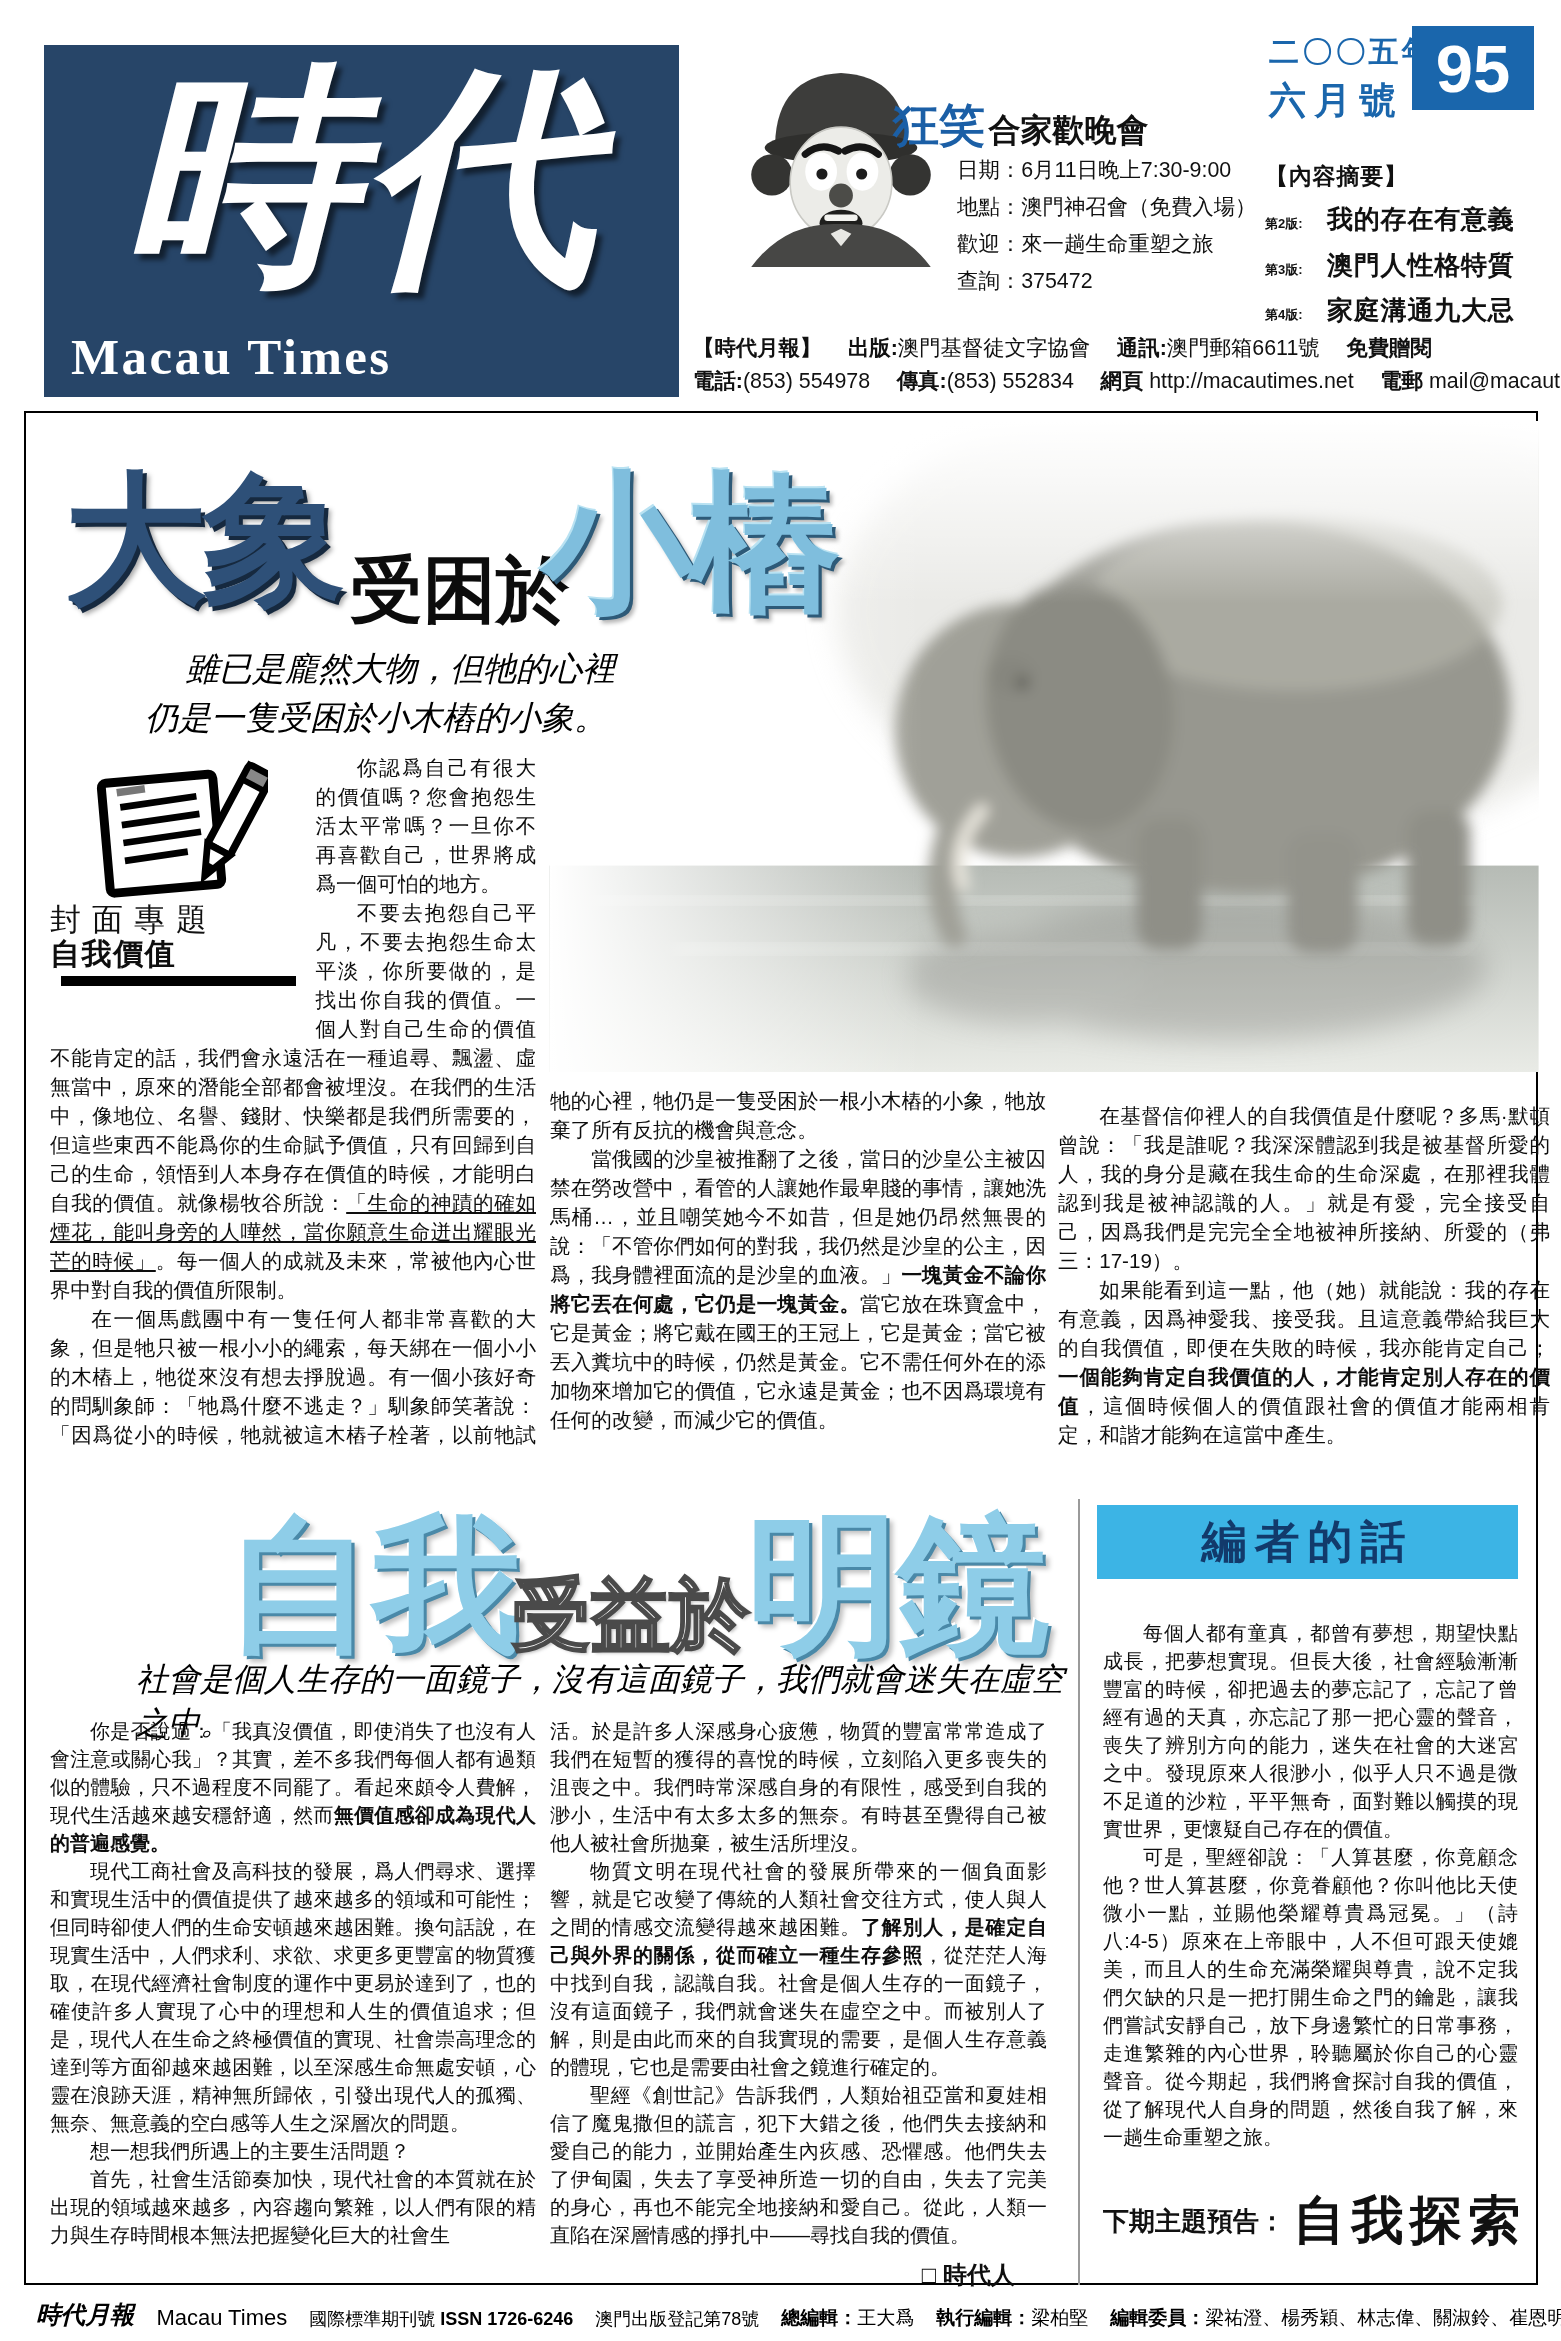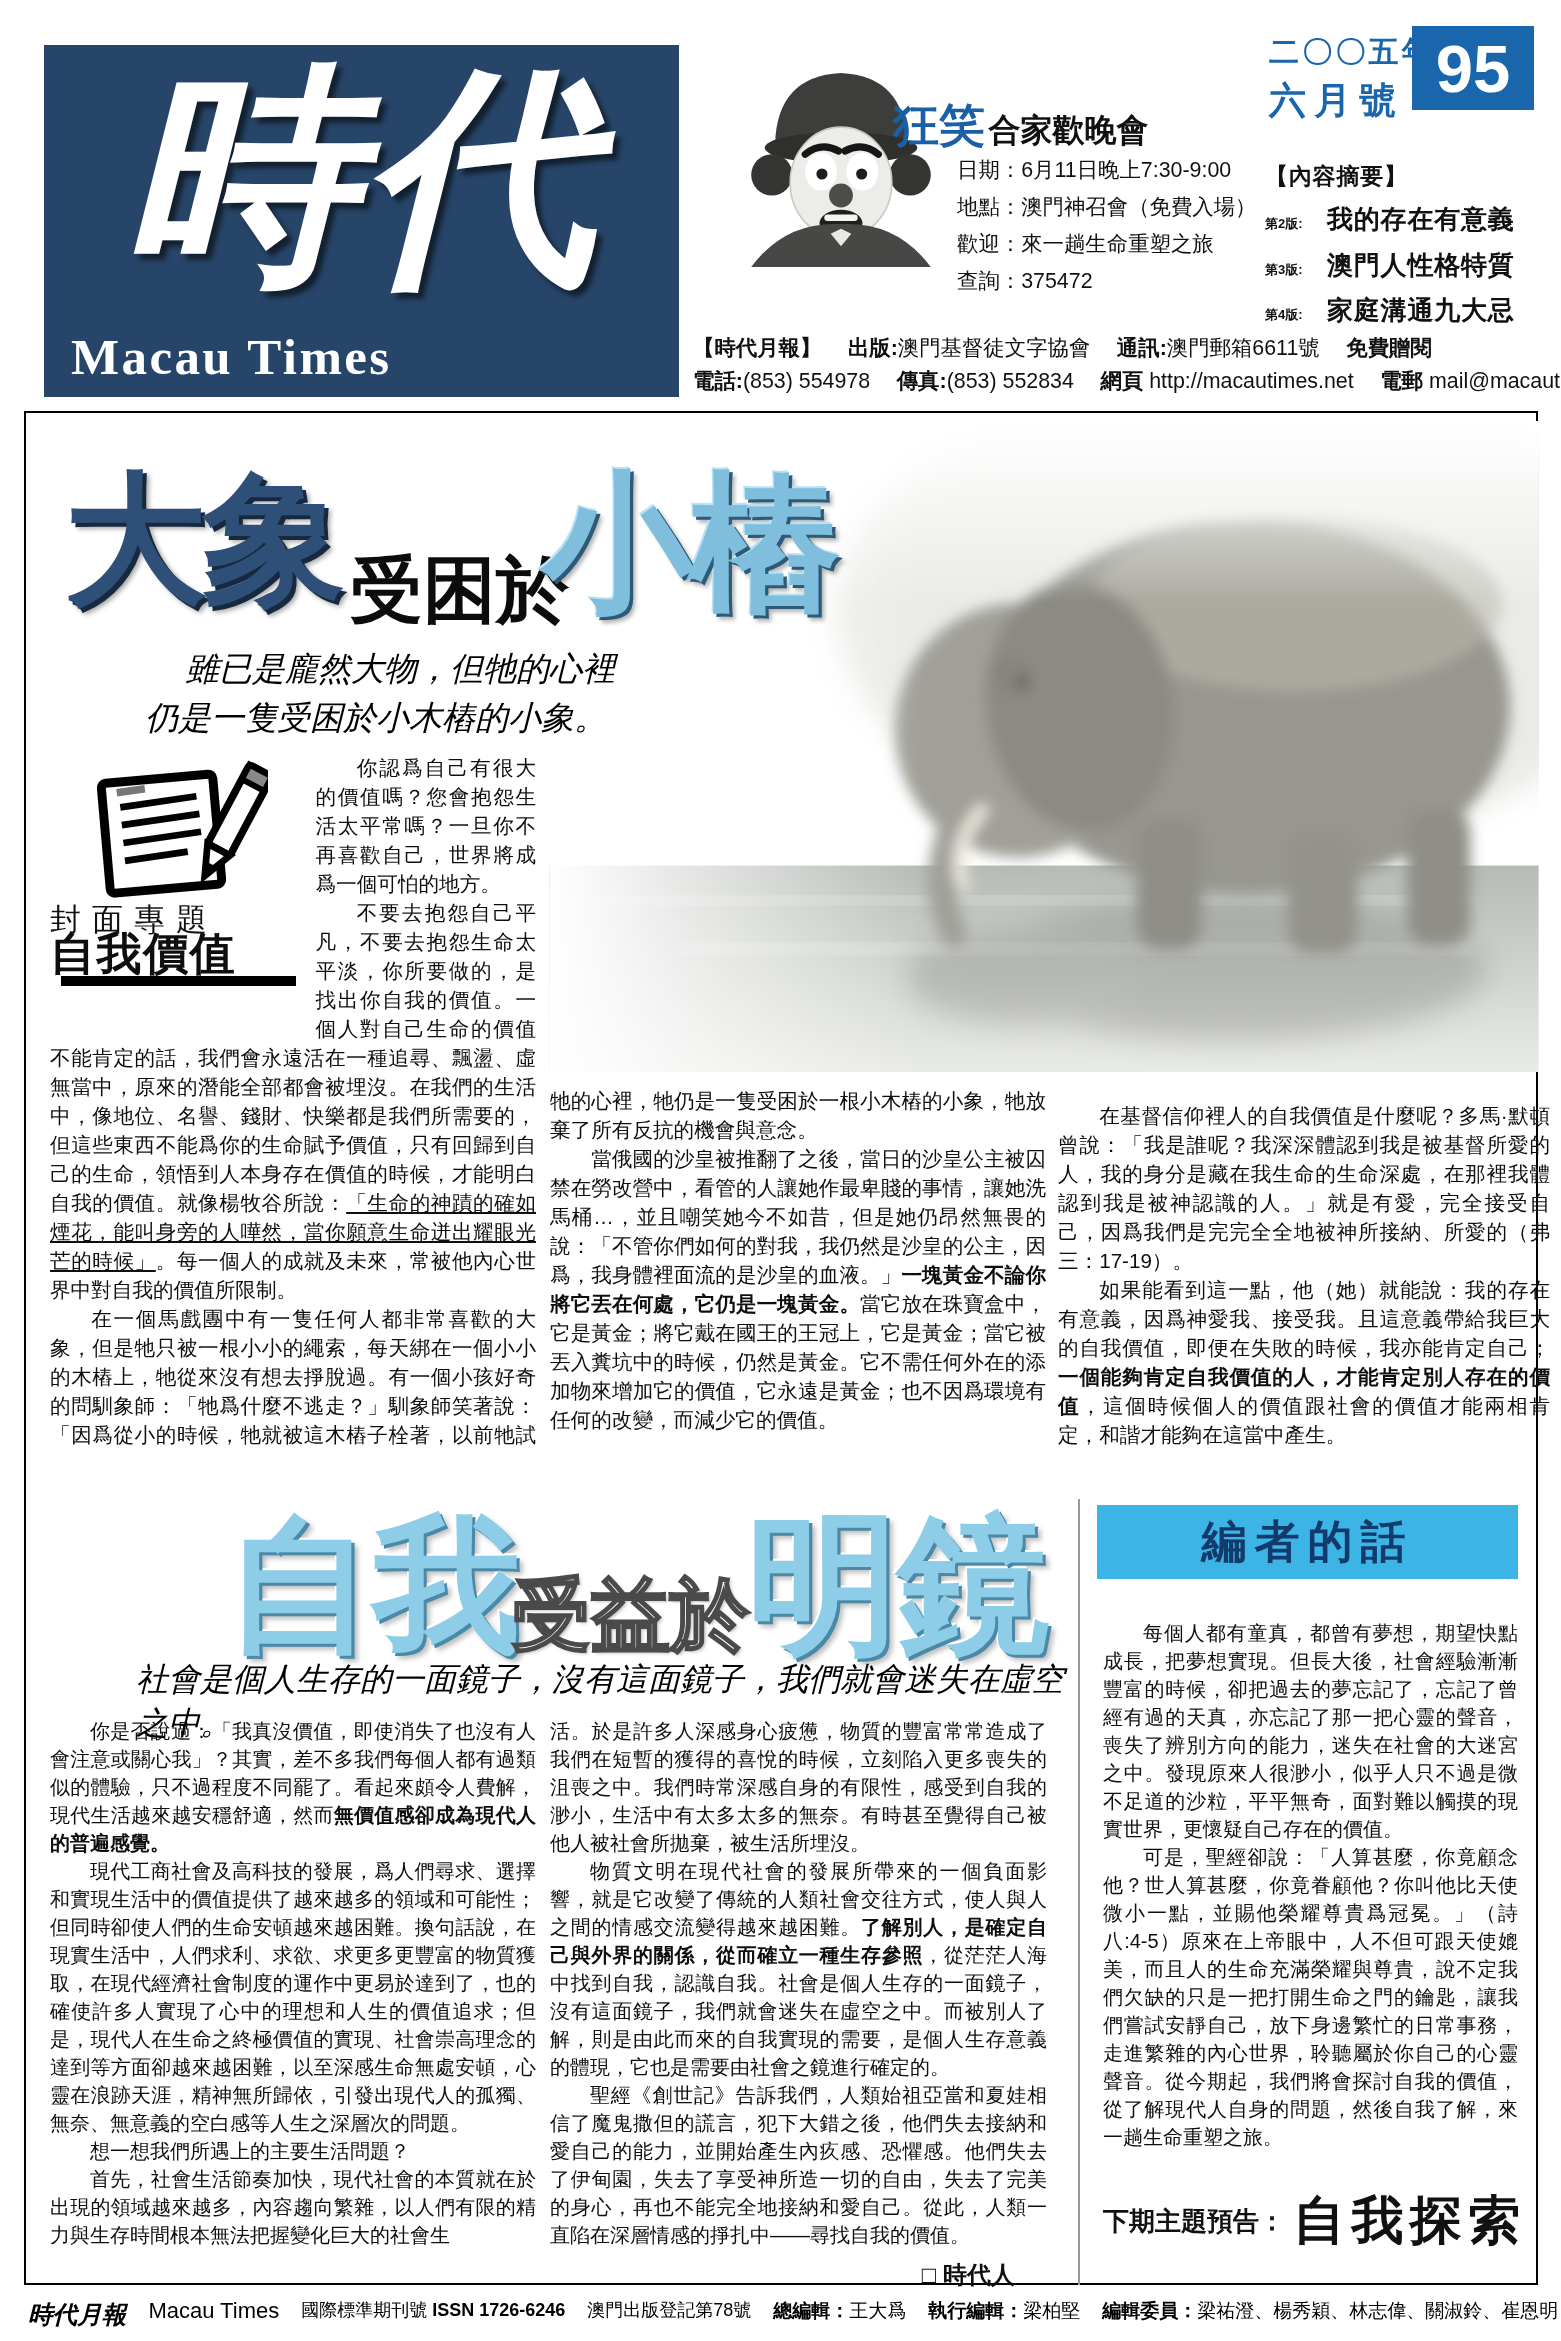--- a/index.html
+++ b/index.html
@@ -63,21 +63,21 @@
   .col p { text-indent:2em; }
   .col .q { text-decoration:underline; }
   .col b { font-weight:bold; }
   .col1 { left:24px; top:340px; width:486px; height:693px; z-index:2; }
   .col2 { left:524px; top:673px; width:496px; height:365px; z-index:2; }
   .col3 { left:1032px; top:688px; width:492px; height:380px; z-index:2; }
 
   .sidebar { float:left; width:256px; height:268px; margin-right:9.5px; text-align:left; }
   .sidebar .note-ic { width:179px; height:147px; margin:3.2px auto 1.6px; display:block; }
   .sidebar .lbl { font-size:31px; letter-spacing:11px; color:#111; }
-  .sidebar .ttl { font-size:45px; font-weight:bold; letter-spacing:1.6px; margin-top:4.8px; }
+  .sidebar .ttl { font-size:30px; font-weight:bold; letter-spacing:1.6px; margin-top:4.8px; }
   .sidebar .bar { width:235px; height:10.3px; background:#000; margin:8px auto 0; }
 
   
   .t2a { position:absolute; left:200px; top:1074px; font-size:148px; font-weight:bold; letter-spacing:-1.6px;
          color:#8ecde8; text-shadow:3.2px 3.2px 0 #4a89a8, -1.6px -1.6px 0 #ffffff, 6.4px 6.4px 4.8px rgba(0,0,0,.25);
          white-space:nowrap; }
   .t2b { position:absolute; left:486px; top:1150px; font-size:79px; font-weight:bold; color:#fafafa;
          -webkit-text-stroke:2.4px #4a4a4a; text-shadow:2.4px 2.4px 3.2px rgba(0,0,0,.25); white-space:nowrap; }
   .t2c { position:absolute; left:721px; top:1071px; font-size:152px; font-weight:bold; letter-spacing:-1.6px;
          color:#8ecde8; text-shadow:3.2px 3.2px 0 #4a89a8, -1.6px -1.6px 0 #ffffff, 6.4px 6.4px 4.8px rgba(0,0,0,.25);
@@ -96,21 +96,21 @@
                display:flex; align-items:center; justify-content:center; }
   .ed-banner span { font-size:45px; font-weight:bold; color:#123a6b; letter-spacing:8px; }
   .ed-body { position:absolute; left:1077px; top:1206px; width:415px; height:558px;
              font-size:20px; line-height:28px; text-align:justify; overflow:hidden; color:#0e0e0e; }
   .ed-body p { text-indent:2em; }
   .ed-preview { position:absolute; left:1077px; top:1773px; white-space:nowrap; display:flex; align-items:center; }
   .ed-preview .pl { font-size:26px; font-weight:bold; }
   .ed-preview .pt { font-size:52px; font-weight:bold; letter-spacing:6.4px; margin-left:8px; }
 
   
-  .footer { position:absolute; left:28px; top:2298px; width:1509px; display:flex; align-items:flex-start;
+  .footer { position:absolute; left:36px; top:2298px; width:1509px; display:flex; align-items:flex-end;
             white-space:nowrap; font-size:19px; color:#000; }
   .footer .seg { margin-right:22px; }
   .footer .cn-name { font-family:"Liberation Serif","DejaVu Serif",serif; font-weight:bold; font-style:italic; font-size:24.6px; }
   .footer .en-name { font-size:22px; }
   .footer .sm { font-size:18px; }
   .footer b { font-weight:bold; }
 </style>
 </head>
 <body>
 

